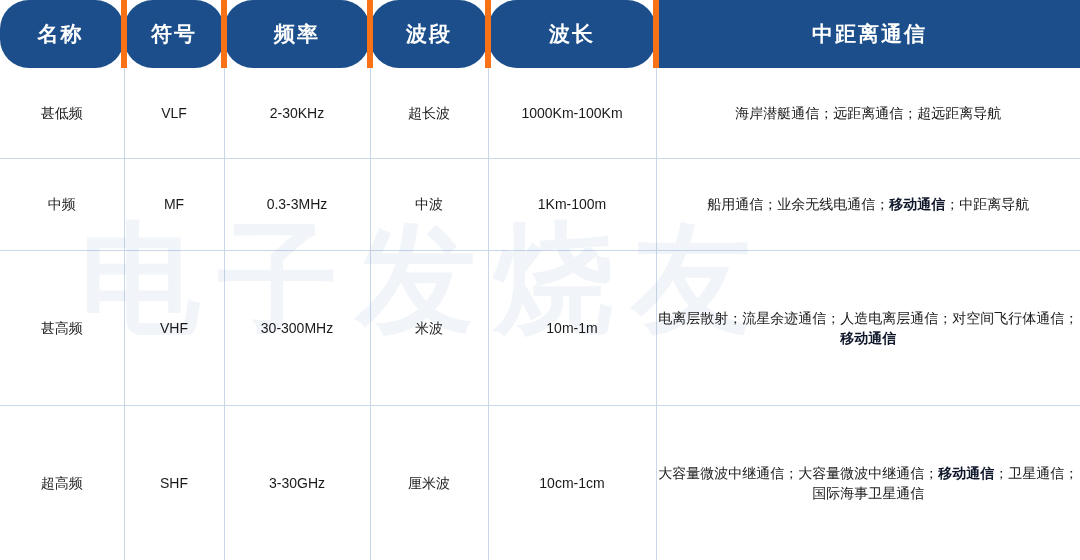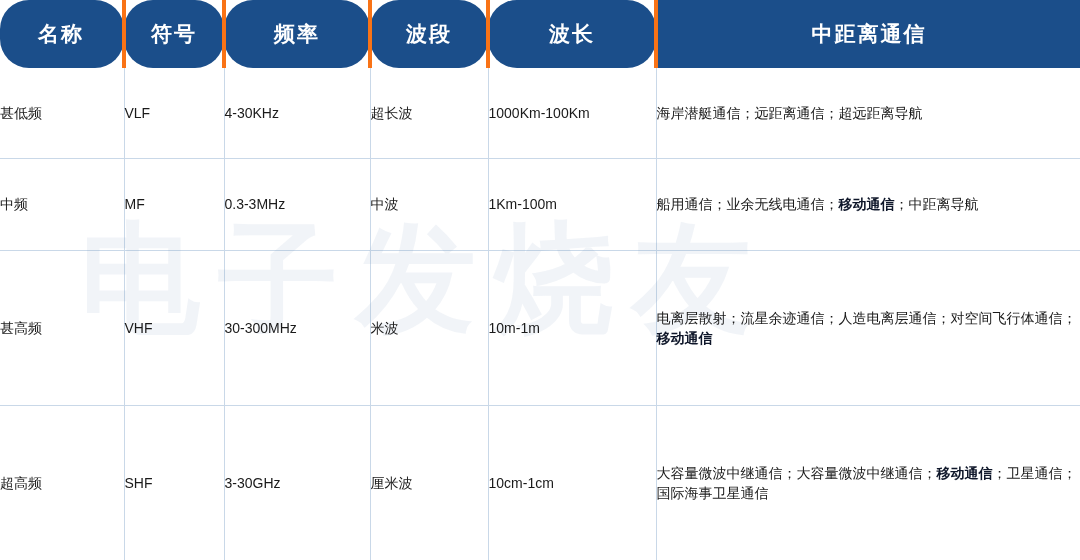--- a/index.html
+++ b/index.html
@@ -29,26 +29,27 @@
     color: #ffffff;
     font-size: 21px;
     font-weight: bold;
     height: 66px;
     text-align: center;
     vertical-align: middle;
     border: none;
     letter-spacing: 2px;
   }
   table.freq-table thead th.sep {
-    border-right: 4px solid #f97316;
+    border-right: 6px solid #f97316;
     border-radius: 29px;
   }
   table.freq-table tbody td {
     border-bottom: 1px solid #c9d8e8;
     border-right: 1px solid #c9d8e8;
+    text-align: center;
     vertical-align: middle;
     font-size: 14px;
     color: #1a1a1a;
     padding: 4px 0;
     line-height: 1.45;
   }
   table.freq-table tbody td.last {
     border-right: none;
   }
   table.freq-table tbody tr:last-child td {
@@ -109,21 +110,21 @@
         <th class="sep">频率</th>
         <th class="sep">波段</th>
         <th class="sep">波长</th>
         <th>中距离通信</th>
       </tr>
     </thead>
     <tbody id="table-body">
         <tr>
           <td class="name-cell">甚低频</td>
           <td class="">VLF</td>
-          <td class="">4-30KHz</td>
+          <td class="">2-30KHz</td>
           <td class="">超长波</td>
           <td class="">1000Km-100Km</td>
           <td class="use-cell last"><span>海岸潜艇通信；远距离通信；超远距离导航</span></td>
         </tr>
         <tr>
           <td class="name-cell">中频</td>
           <td class="">MF</td>
           <td class="">0.3-3MHz</td>
           <td class="">中波</td>
           <td class="">1Km-100m</td>

